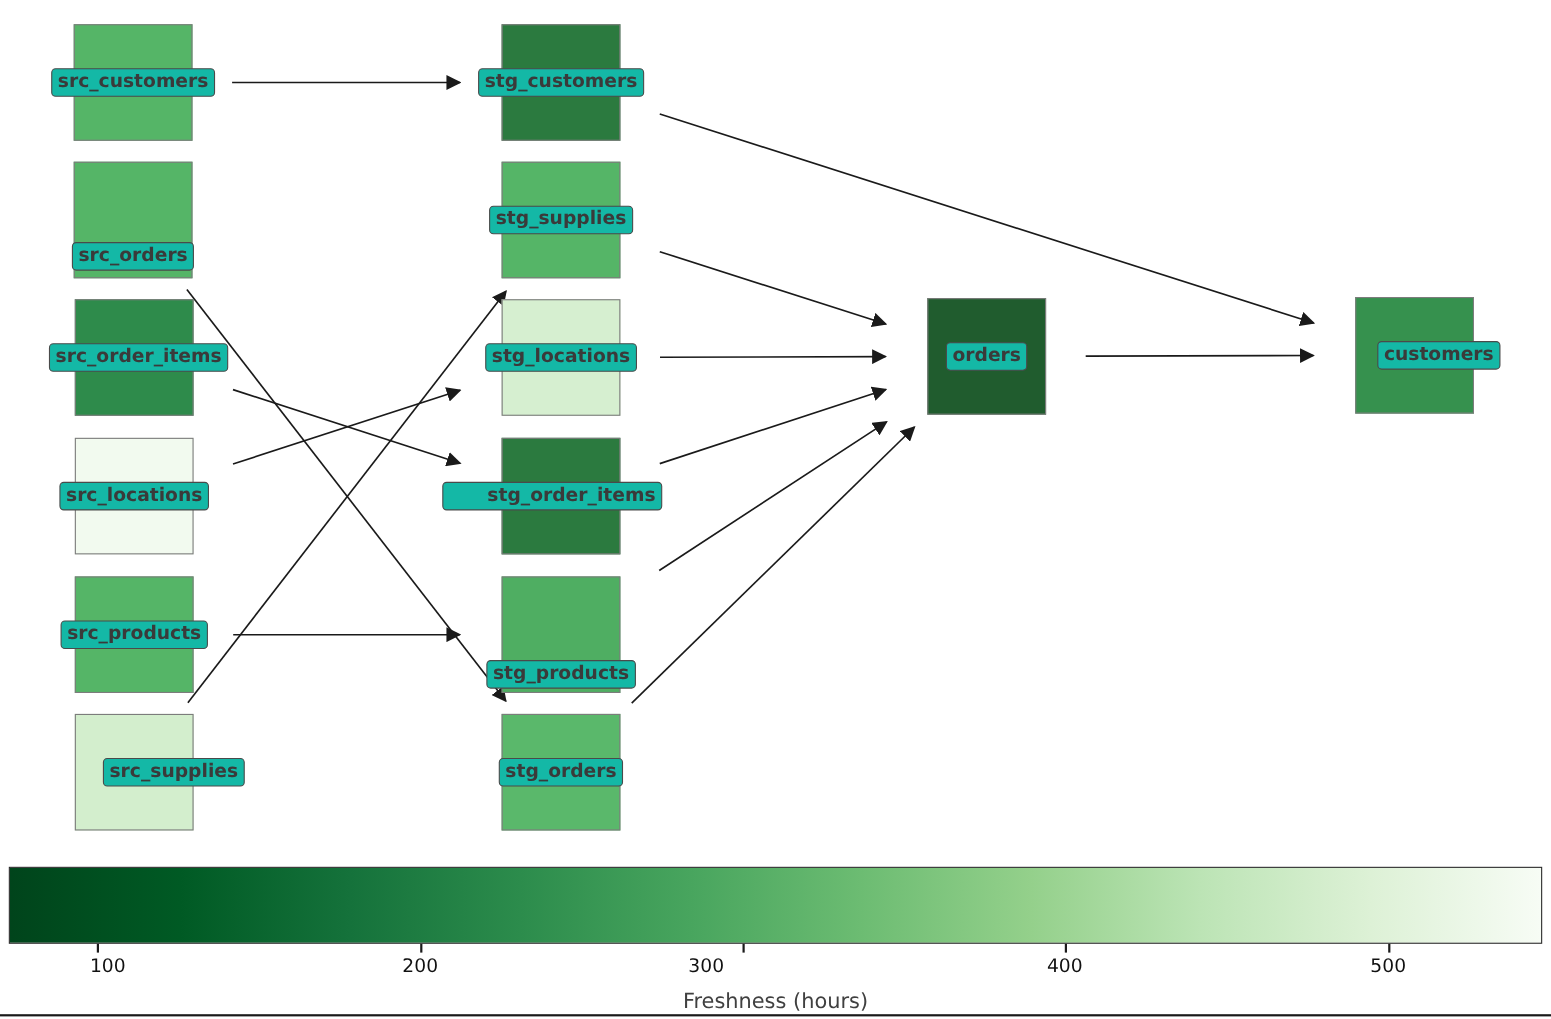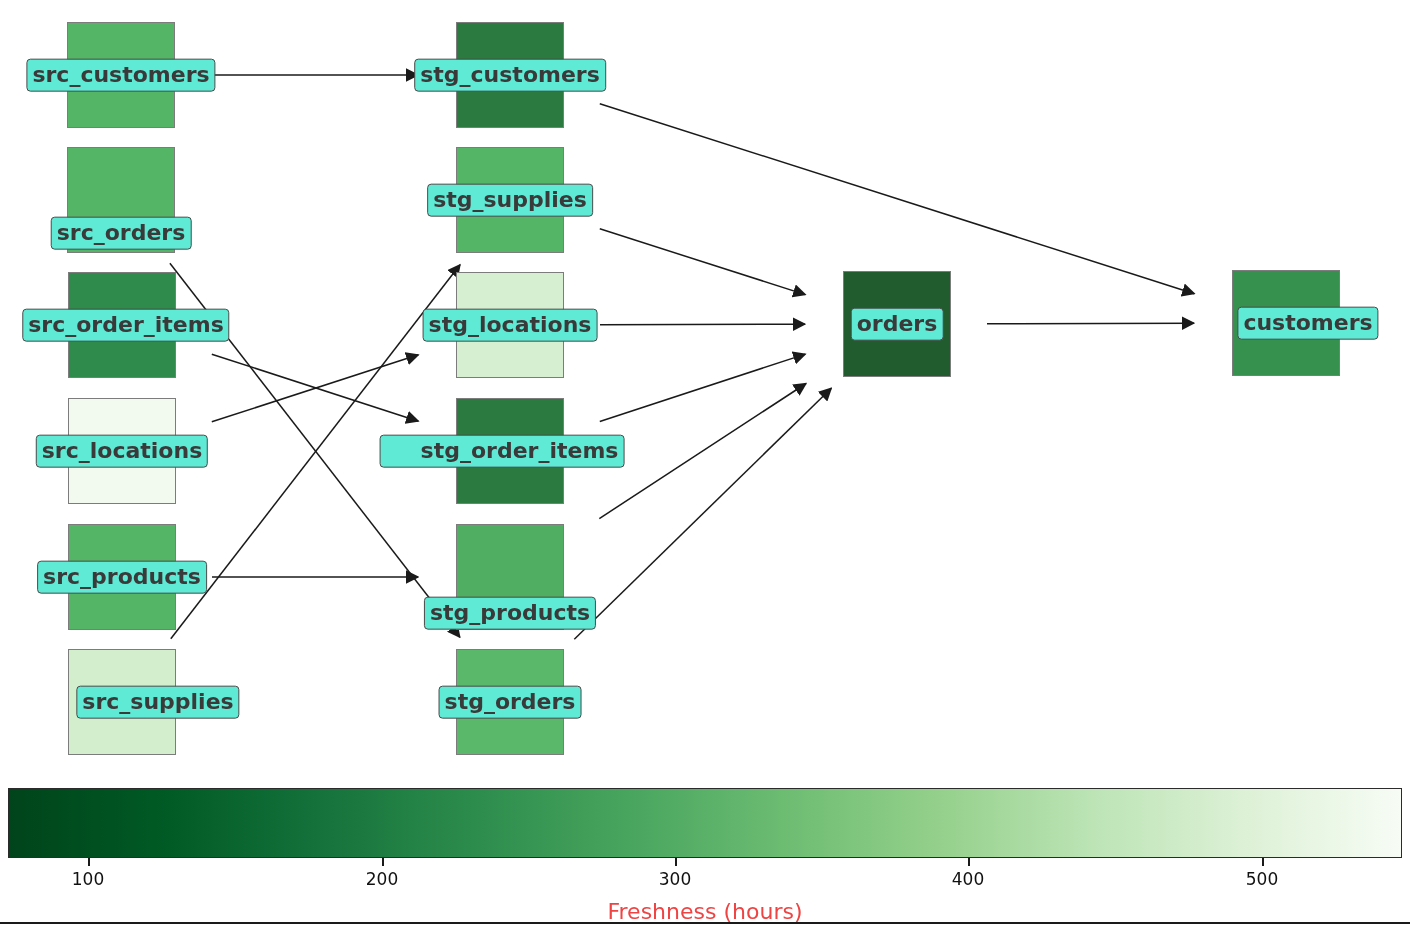--- a/index.html
+++ b/index.html
@@ -6,28 +6,28 @@
   .figure{
     position:relative;width:1410px;height:926px;background:#ffffff;
     font-family:"DejaVu Sans","Liberation Sans",sans-serif;overflow:hidden;
   }
   #edge-layer{position:absolute;left:0;top:0;width:1410px;height:926px;}
   .node-box{
     position:absolute;box-sizing:border-box;border:1px solid #7c7c7c;
   }
   .node-label{
     position:absolute;transform:translate(-50%,-50%);
-    background:#5eead4;border:1.4px solid #4a4a4a;border-radius:4px;
-    padding:0 5px 1px 5px;font-weight:bold;font-size:22px;color:#3a3a3a;
+    background:#14b8a6;border:1.4px solid #4a4a4a;border-radius:4px;
+    padding:0 5px 1px 5px;font-weight:bold;font-size:17px;color:#3a3a3a;
     white-space:nowrap;line-height:1.35;
   }
   .colorbar{position:absolute;box-sizing:border-box;border:1px solid #2b2b2b;}
   .tick-mark{position:absolute;width:1.6px;height:8px;background:#1a1a1a;}
   .tick-label{position:absolute;transform:translateX(-50%);font-size:17px;color:#111;}
-  .axis-label{position:absolute;transform:translateX(-50%);font-size:22px;color:#ef4444;}
+  .axis-label{position:absolute;transform:translateX(-50%);font-size:19px;color:#404040;}
   .bottom-line{position:absolute;left:0;width:1410px;height:1.5px;background:#1a1a1a;}
 </style>
 </head>
 <body>
 
 <div class="figure">
   <svg id="edge-layer" viewBox="0 0 1410 926">
     <defs>
       <marker id="arrow" viewBox="0 0 10 10" refX="9" refY="5" markerWidth="9" markerHeight="9" orient="auto-start-reverse">
         <path d="M0,0 L10,5 L0,10 z" fill="#1a1a1a"></path>
@@ -75,25 +75,25 @@
       <div class="node-label" style="left: 510px; top: 702px;">stg_orders</div>
       <div class="node-box" style="left: 843px; top: 271px; width: 108px; height: 106px; background: rgb(32, 92, 46);"></div>
       <div class="node-label" style="left: 897px; top: 324px;">orders</div>
       <div class="node-box" style="left: 1232px; top: 270px; width: 108px; height: 106px; background: rgb(54, 145, 78);"></div>
       <div class="node-label" style="left: 1286px; top: 323px; margin-left: 22px;">customers</div>
     </div>
 
   <div class="colorbar" id="colorbar" style="left: 8px; top: 788px; width: 1394px; height: 70px; background: linear-gradient(to right, rgb(0, 68, 27), rgb(0, 90, 36), rgb(21, 114, 59), rgb(44, 140, 76), rgb(72, 165, 94), rgb(108, 188, 114), rgb(148, 208, 139), rgb(188, 228, 181), rgb(221, 241, 214), rgb(247, 252, 245));"></div>
   <div id="tick-layer">
       <div class="tick-mark" style="left: 88px; top: 858px;"></div>
-      <div class="tick-label" style="left: 88px; top: 869px;">100</div>
+      <div class="tick-label" style="left: 98px; top: 869px;">100</div>
       <div class="tick-mark" style="left: 382px; top: 858px;"></div>
       <div class="tick-label" style="left: 382px; top: 869px;">200</div>
       <div class="tick-mark" style="left: 675px; top: 858px;"></div>
-      <div class="tick-label" style="left: 675px; top: 869px; text-align: right;">300</div>
+      <div class="tick-label" style="left: 642px; top: 869px; text-align: right;">300</div>
       <div class="tick-mark" style="left: 968px; top: 858px;"></div>
       <div class="tick-label" style="left: 968px; top: 869px;">400</div>
       <div class="tick-mark" style="left: 1262px; top: 858px;"></div>
       <div class="tick-label" style="left: 1262px; top: 869px;">500</div>
     </div>
   <div class="axis-label" id="axis-label" style="left: 705px; top: 899px;">Freshness (hours)</div>
 
   <div class="bottom-line" style="top:922px;"></div>
 </div>
 

